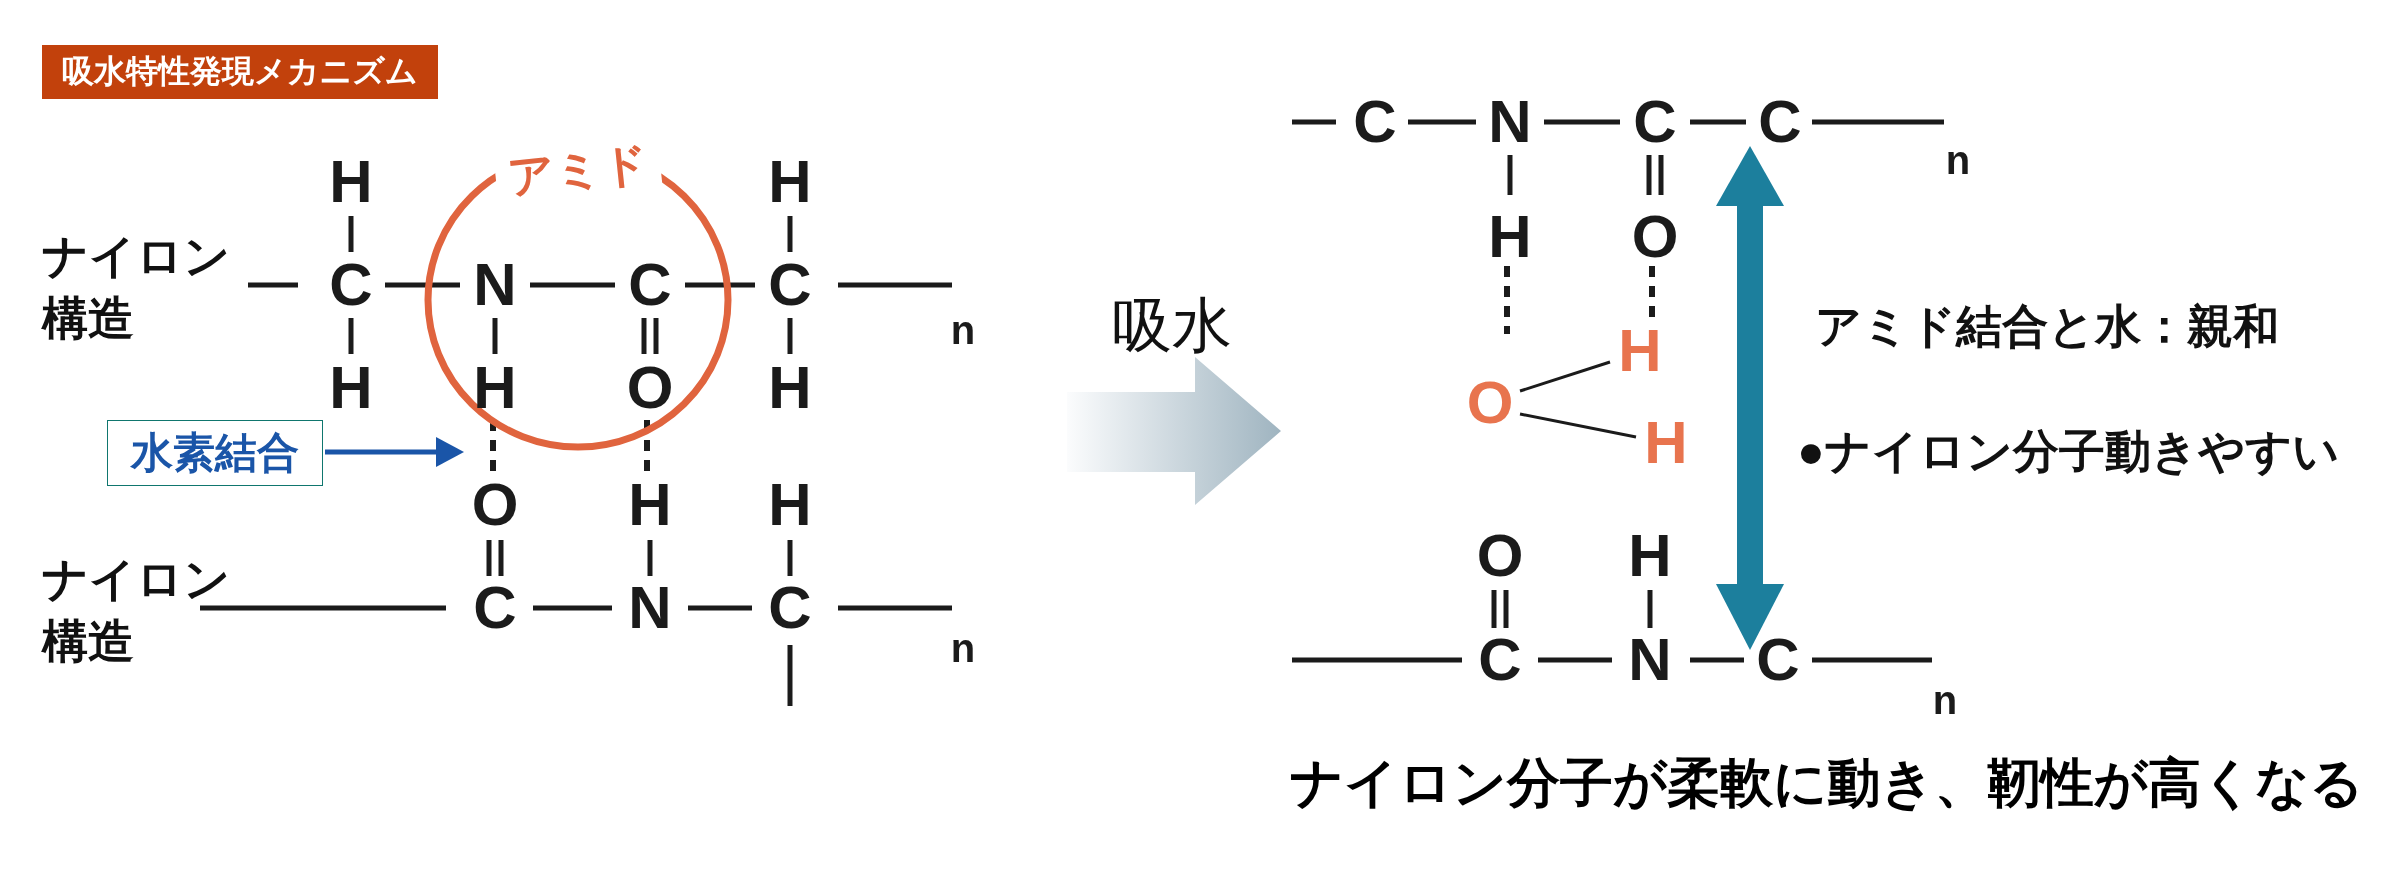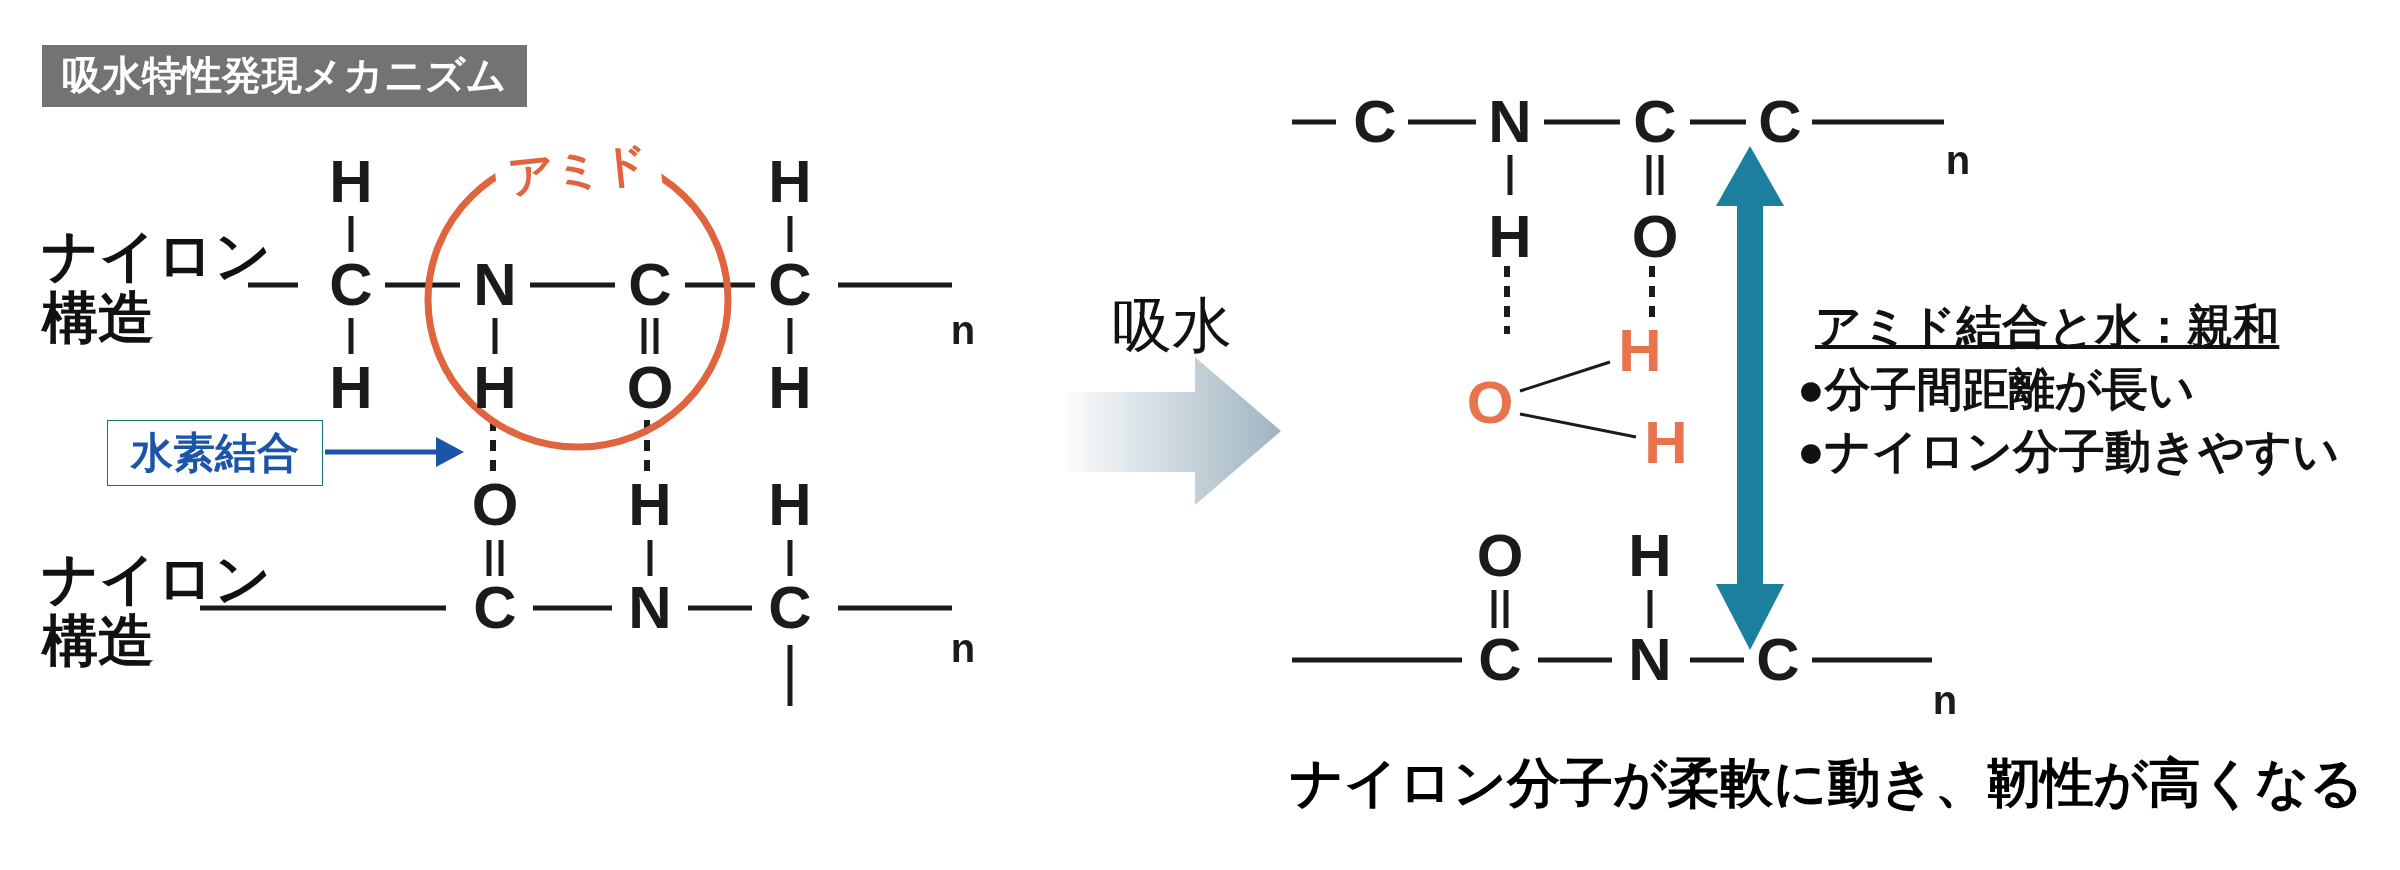--- a/index.html
+++ b/index.html
@@ -4,23 +4,23 @@
 <style>
   html,body{margin:0;padding:0;background:#ffffff;}
   #canvas{position:relative;width:2400px;height:870px;background:#ffffff;overflow:hidden;
           font-family:"Liberation Sans","DejaVu Sans",sans-serif;}
   #bond-layer{position:absolute;left:0;top:0;}
   .atom{position:absolute;transform:translate(-50%,-50%);font-weight:bold;font-size:60px;
         color:#1b1b1b;line-height:1;white-space:nowrap;}
   .atom.orange{color:#E8744E;}
   .subn{position:absolute;transform:translate(-50%,-50%);font-weight:bold;font-size:40px;
         color:#1b1b1b;line-height:1;}
-  .title-badge{position:absolute;left:42px;top:45px;background:#737373;color:#ffffff;
-        font-weight:bold;font-size:40px;line-height:1;padding:10px 20px 12px 20px;white-space:nowrap;}
-  .nylon-label{position:absolute;left:42px;color:#111111;font-weight:bold;font-size:56px;
+  .title-badge{position:absolute;left:42px;top:45px;background:#c2410c;color:#ffffff;
+        font-weight:bold;font-size:32px;line-height:1;padding:10px 20px 12px 20px;white-space:nowrap;}
+  .nylon-label{position:absolute;left:42px;color:#111111;font-weight:bold;font-size:46px;
         line-height:62px;white-space:nowrap;}
   .amide-label{position:absolute;left:578px;top:170px;transform:translate(-50%,-50%) rotate(-6deg);
         color:#E0643E;font-weight:bold;font-size:46px;background:#ffffff;padding:2px 12px;
         line-height:1;white-space:nowrap;}
   .hbond-box{position:absolute;left:107px;top:420px;width:214px;height:64px;
         border:1px solid #0f766e;display:flex;align-items:center;justify-content:center;}
   .hbond-box span{color:#1A55A8;font-weight:bold;font-size:42px;line-height:1;white-space:nowrap;}
   .absorb-label{position:absolute;left:1112px;top:296px;color:#111111;font-weight:normal;
         font-size:60px;line-height:1;white-space:nowrap;}
   .note-line{position:absolute;color:#111111;font-weight:bold;font-size:46px;line-height:1;white-space:nowrap;}
@@ -170,19 +170,18 @@
   <span class="atom orange" style="left:1640px;top:351px;">H</span>
   <span class="atom orange" style="left:1666px;top:443px;">H</span>
 
   <span class="atom" style="left:1500px;top:556px;">O</span>
   <span class="atom" style="left:1500px;top:660px;">C</span>
   <span class="atom" style="left:1650px;top:556px;">H</span>
   <span class="atom" style="left:1650px;top:660px;">N</span>
   <span class="atom" style="left:1778px;top:660px;">C</span>
   <span class="subn" style="left:1945px;top:700px;">n</span>
 
-  <div class="note-line" style="left:1815px;top:303px;text-decoration:underline;">アミド結合と水：親和</div>
-  <div class="note-line" style="left:1797px;top:366px;">●分子間距離が長い</div>
+  <div class="note-line" style="left:1815px;top:303px;">アミド結合と水：親和</div>
   <div class="note-line" style="left:1797px;top:429px;font-family:Liberation Serif, serif;">●ナイロン分子動きやすい</div>
 
   <div class="conclusion">ナイロン分子が柔軟に動き、靭性が高くなる</div>
 
 </div>
 
 </body></html>

